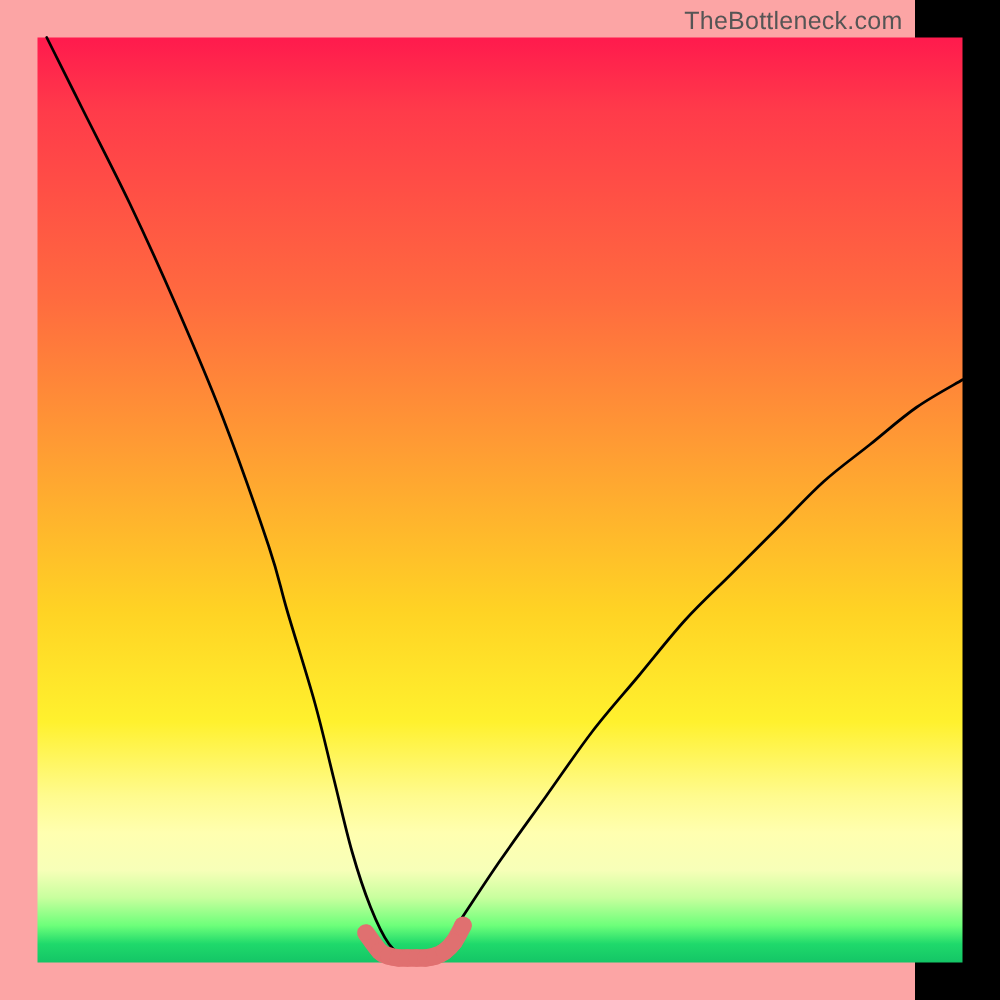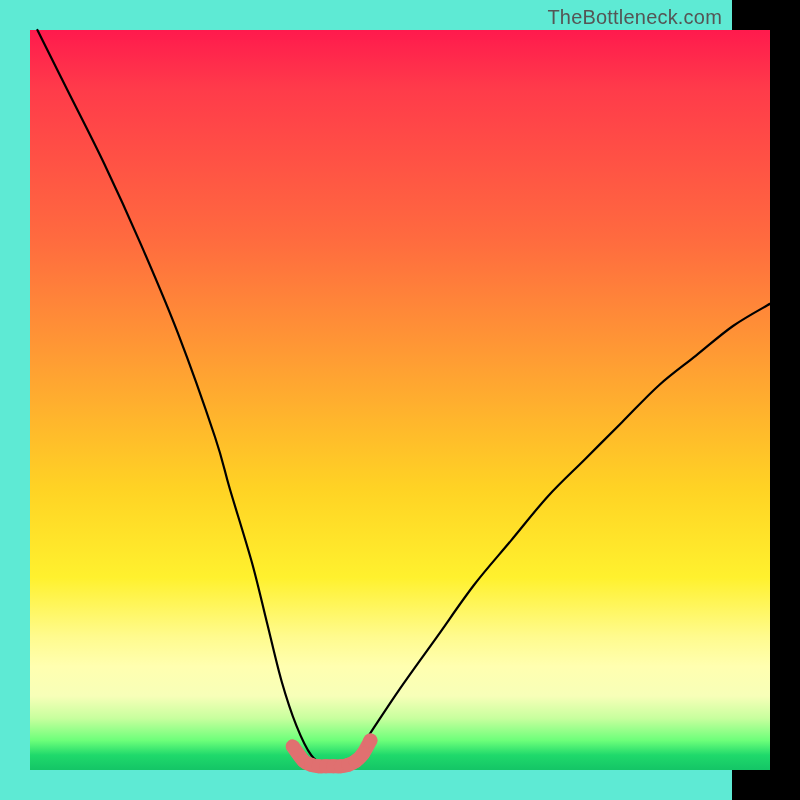--- a/index.html
+++ b/index.html
@@ -9,21 +9,21 @@
     height: 800px;
     background: #000;
     overflow: hidden;
   }
   .frame {
     position: absolute;
     left: 0;
     top: 0;
     width: 732px;
     height: 800px;
-    background: #5eead4;
+    background: #fca5a5;
   }
   .plot-area {
     position: absolute;
     left: 30px;
     top: 30px;
     width: 740px;
     height: 740px;
     
     background: linear-gradient(
       to bottom,

